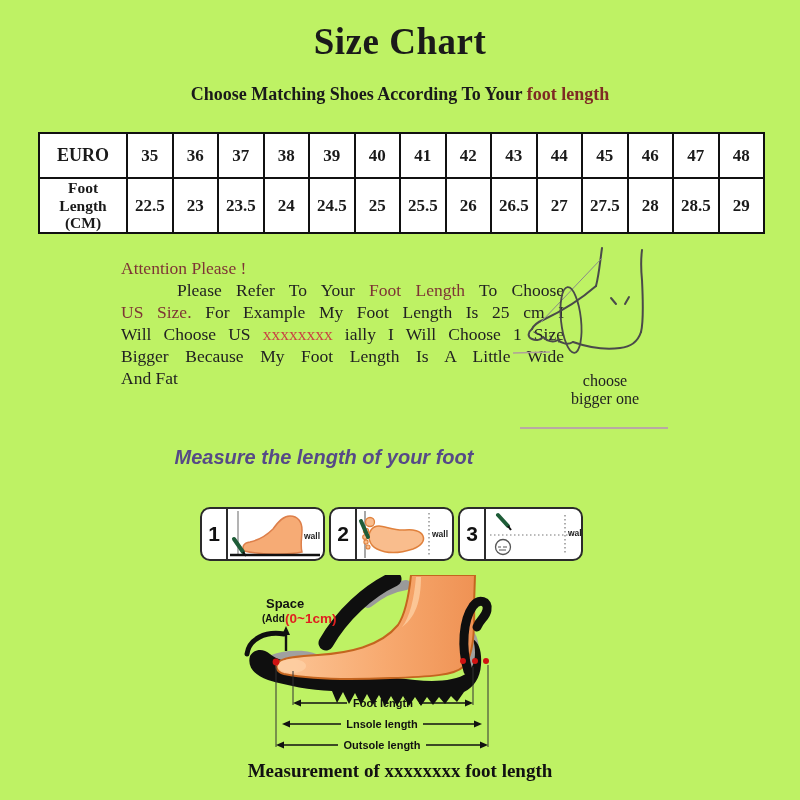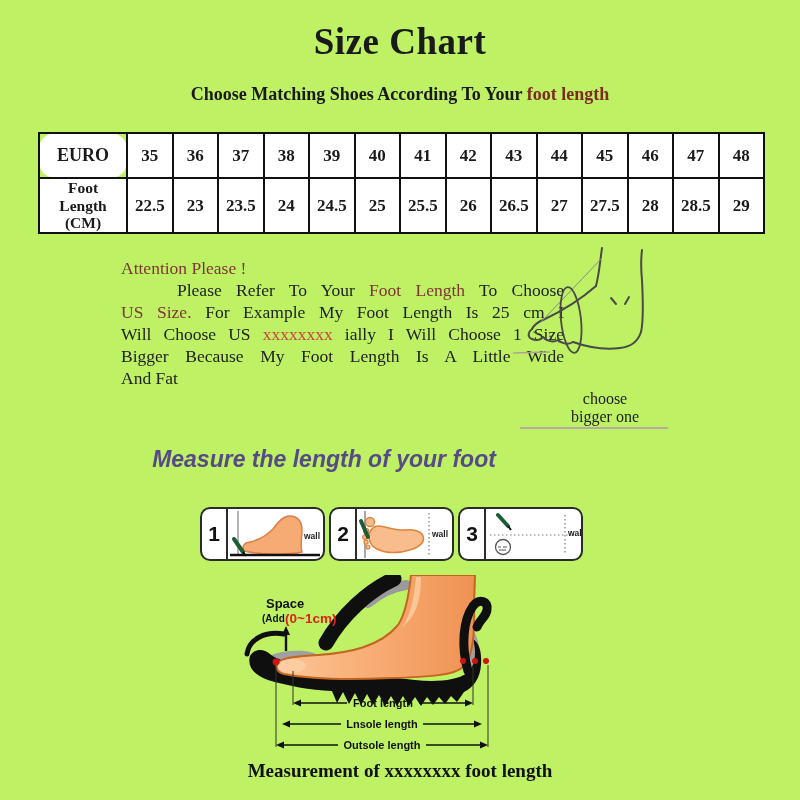--- a/index.html
+++ b/index.html
@@ -13,44 +13,44 @@
             font-size:18px;font-weight:bold;}
   .red-dark{color:#7e2b24;}
 
   
   table.size{position:absolute;left:38px;top:132px;width:727px;border-collapse:collapse;
              table-layout:fixed;}
   table.size td{border:2.5px solid #111;text-align:center;vertical-align:middle;
                 font-weight:bold;font-size:17px;background:#fff;padding:0;}
   table.size tr.r1{height:45px;}
   table.size tr.r2{height:55px;margin-left:28px;}
-  table.size td.hdr{font-size:18px;border-radius:16px;}
+  table.size td.hdr{font-size:18px;}
   table.size td.hdr2{font-size:15.5px;line-height:1.12;}
   table.size col.c0{width:88px;}
 
   
   .attention{position:absolute;left:121px;top:257px;width:443px;font-size:17.5px;
              line-height:22px;color:#222;}
   .att-line{text-align:justify;text-align-last:justify;}
   .att-first{text-align:center;text-align-last:left;}
   .att-indent{padding-left:56px;}
   .att-last{text-align:left;text-align-last:left;}
   .maroon{color:#7e3535;}
   .red-x{color:#c94343;}
 
   
   .sketch{position:absolute;left:505px;top:240px;}
-  .choose-note{position:absolute;left:540px;top:390px;width:130px;text-align:center;
+  .choose-note{position:absolute;left:540px;top:372px;width:130px;text-align:center;
                font-size:16px;line-height:18px;color:#222;}
   .note-underline{position:absolute;left:520px;top:427px;width:148px;height:2px;background:#b9a9a4;}
 
   
   .measure-head{position:absolute;top:446px;left:0;width:648px;text-align:center;
                 font-family:"Liberation Sans","DejaVu Sans",sans-serif;
-                font-size:23px;font-weight:bold;font-style:italic;color:#564a87;}
+                font-size:20px;font-weight:bold;font-style:italic;color:#564a87;}
   .panels{position:absolute;left:200px;top:507px;width:390px;height:56px;}
   .panel{position:absolute;top:0;width:121px;height:50px;border:2.5px solid #2b2b2b;
          border-radius:10px;background:#fff;display:flex;align-items:stretch;}
   .panel .num{width:24px;border-right:2px solid #2b2b2b;display:flex;align-items:center;
               justify-content:center;font-family:"Liberation Sans","DejaVu Sans",sans-serif;
               font-size:21px;font-weight:bold;color:#111;}
   .panel svg{flex:1;}
   svg text.wall{font-family:"Liberation Sans","DejaVu Sans",sans-serif;font-size:8.5px;
                 font-weight:bold;fill:#222;}
 

